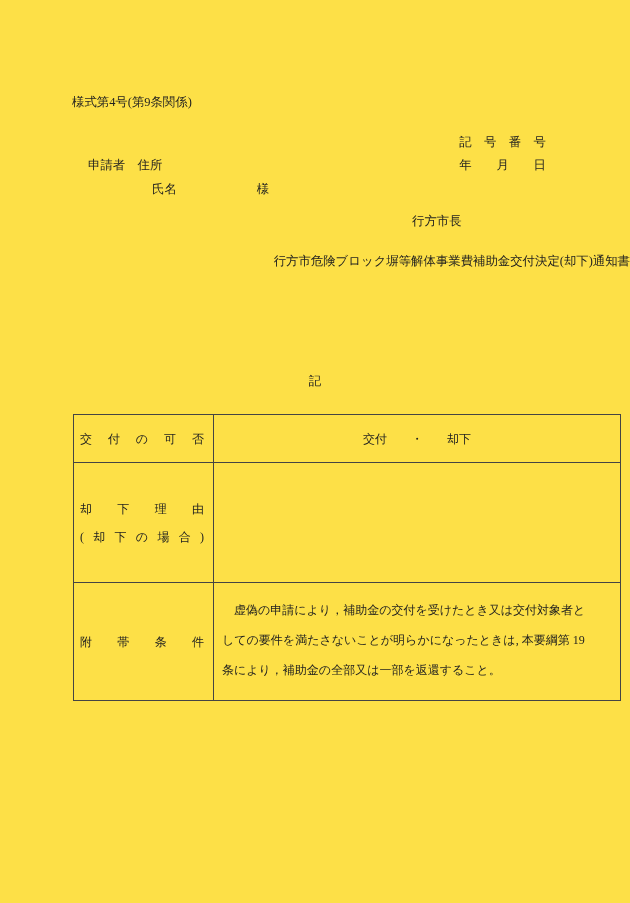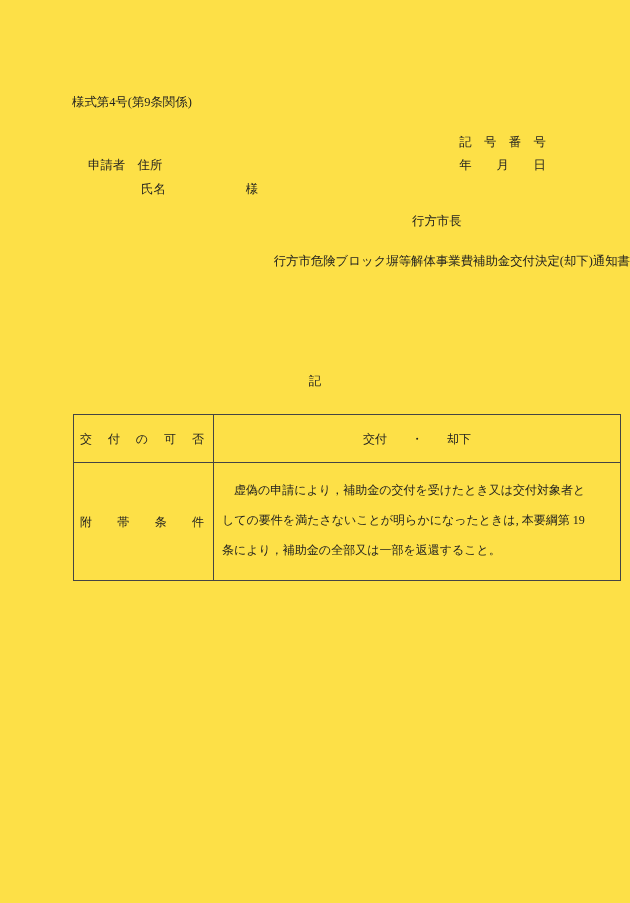--- a/index.html
+++ b/index.html
@@ -16,21 +16,21 @@
     font-family: "Liberation Serif", "DejaVu Serif", serif;
     font-size: 12.4px;
     line-height: 1;
     overflow: hidden;
   }
   .abs { position: absolute; white-space: nowrap; }
 
   .form-number   { left: 72px;  top: 96px; }
   .right-block   { right: 84px; top: 119px; text-align: center; line-height: 23px; margin-top: 12px; }
   .applicant     { left: 88px;  top: 159px; }
-  .name-line     { left: 141px; top: 183px; }
+  .name-line     { left: 152px; top: 183px; }
   .name-line .honorific { margin-left: 80px; }
   .mayor         { left: 412px; top: 215px; }
   .doc-title     { left: 0; top: 255px; width: 100%; text-align: right; }
   .body-para     { left: 72px; top: 297px; width: 490px; line-height: 21px; }
   .body-para div { white-space: nowrap; }
   .section-marker{ left: 0; top: 375px; width: 100%; text-align: center; }
 
   table.decision {
     position: absolute;
     left: 73px; top: 414px;
@@ -93,20 +93,27 @@
 
 
   <div class="abs section-marker">記</div>
 
   <table class="decision">
     <tbody>
       <tr class="row-1">
         <td class="cell-label">交付の可否</td>
         <td class="cell-value">交付　　・　　却下</td>
       </tr>
+      <tr class="row-3">
+        <td class="cell-label">
+          <div>却下理由</div>
+          <div>(却下の場合)</div>
+        </td>
+        <td class="cell-value-left"></td>
+      </tr>
       <tr class="row-4">
         <td class="cell-label">附帯条件</td>
         <td class="cell-value-left">
           <div>　虚偽の申請により，補助金の交付を受けたとき又は交付対象者と</div>
           <div>しての要件を満たさないことが明らかになったときは, 本要綱第 19</div>
           <div>条により，補助金の全部又は一部を返還すること。</div>
         </td>
       </tr>
     </tbody>
   </table>

